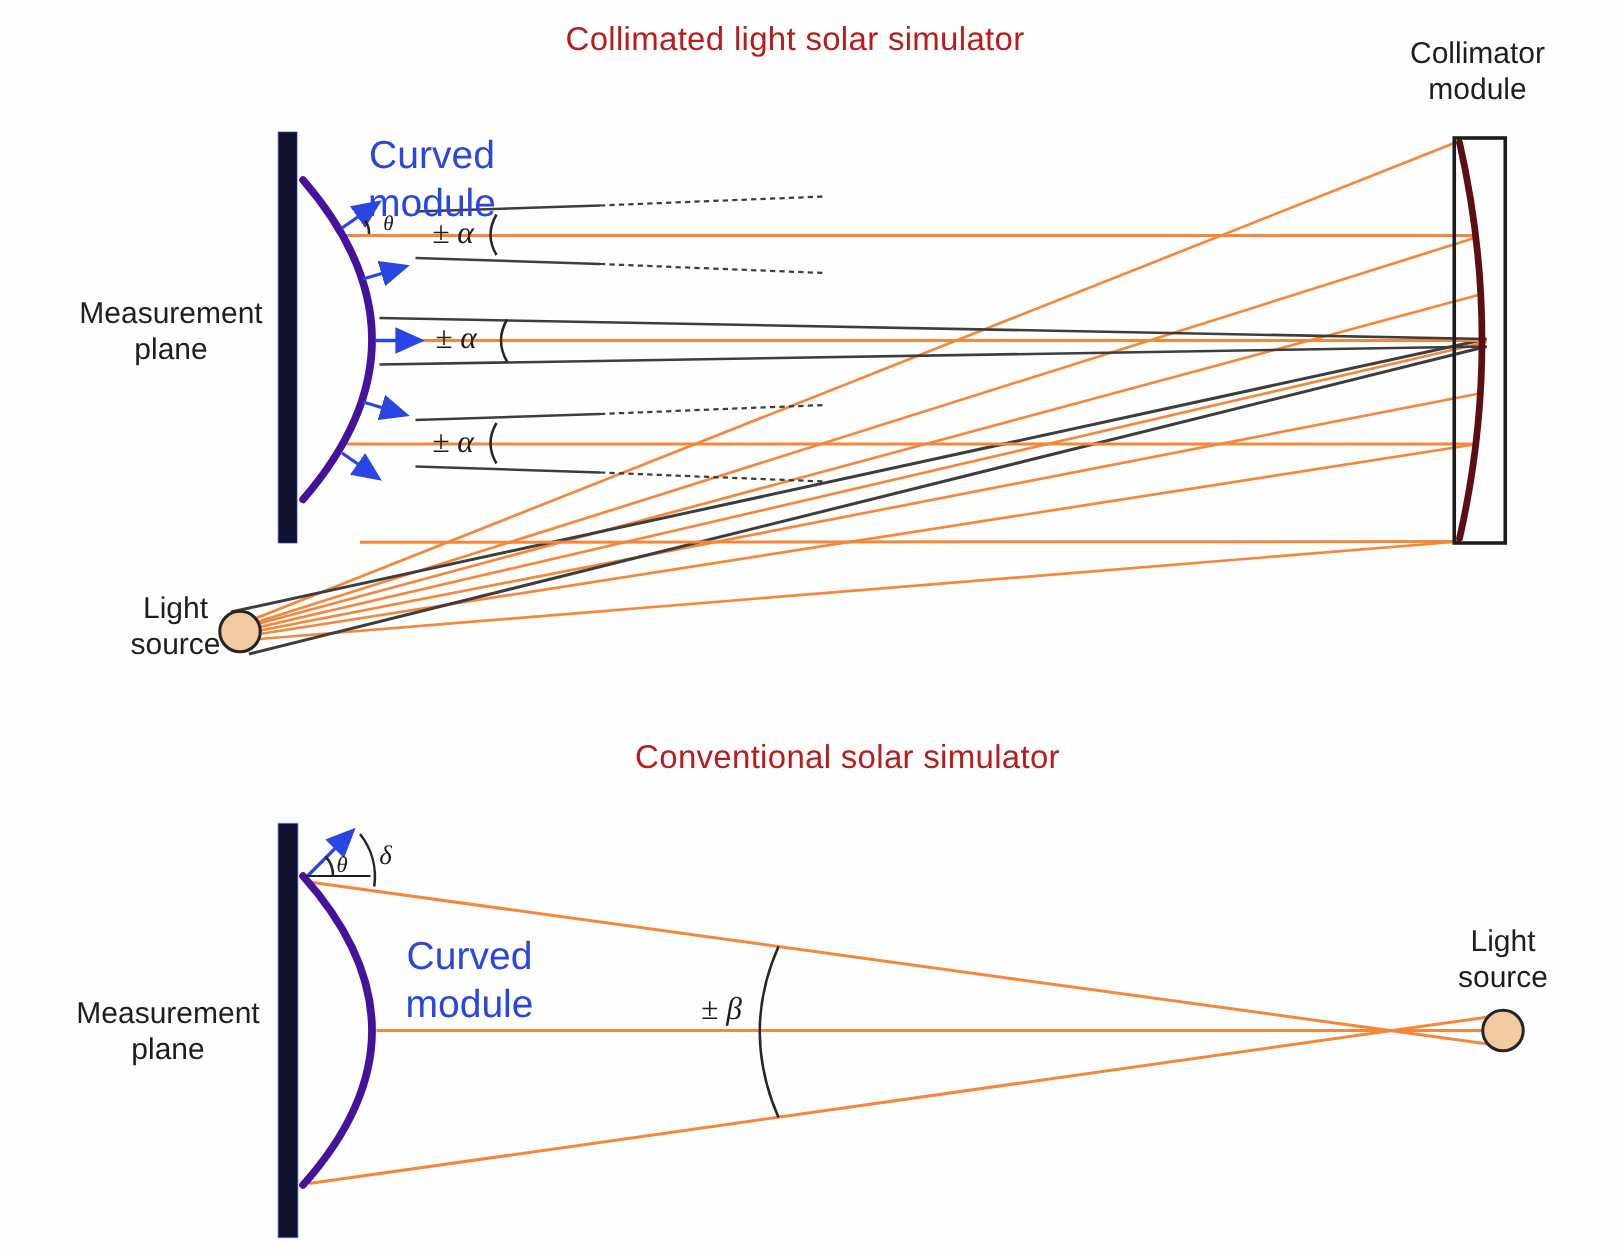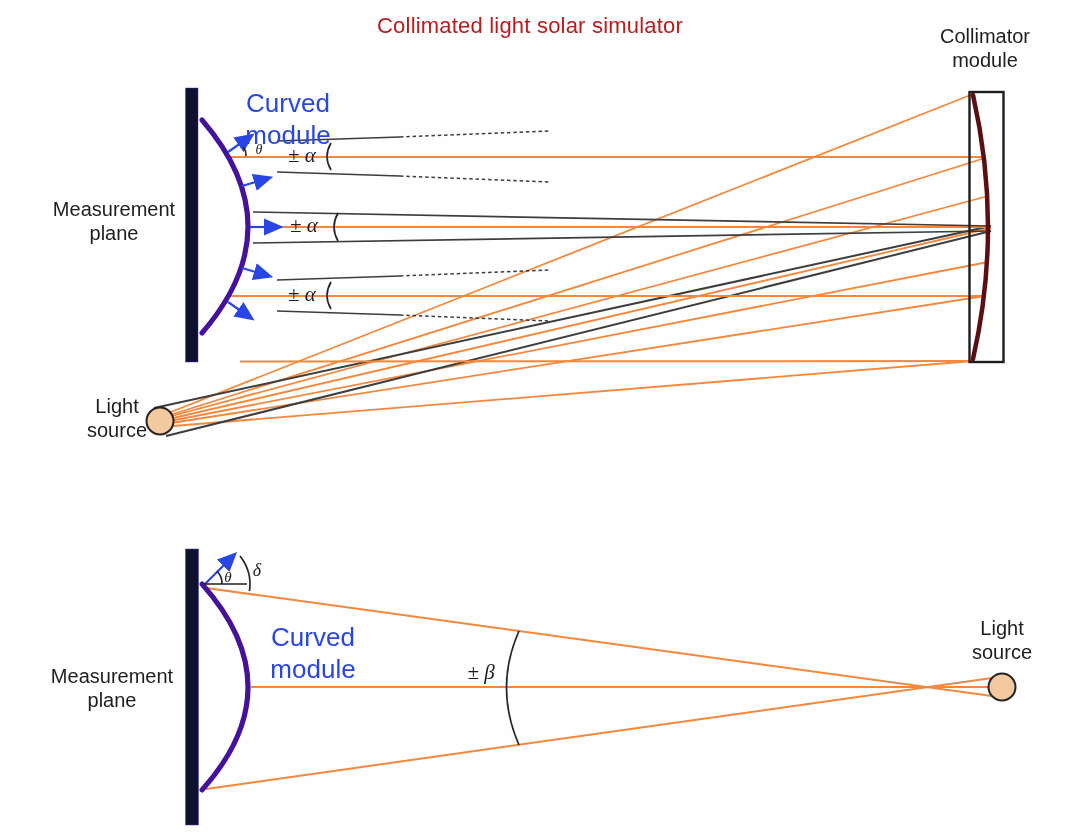--- a/index.html
+++ b/index.html
@@ -131,20 +131,21 @@
     <span style="display:block">Light</span>
     <span style="display:block">source</span>
   </div>
 
   <div class="lbl greek" style="left:248px;top:141px;width:22px;font-size:14px;">θ</div>
 
   <div class="lbl greek" style="left:270px;top:143px;width:64px;font-size:21px;">± α</div>
   <div class="lbl greek" style="left:272px;top:213px;width:64px;font-size:21px;">± α</div>
   <div class="lbl greek" style="left:270px;top:282px;width:64px;font-size:21px;">± α</div>
 
+  <div class="lbl title" style="left:175px;top:492px;width:780px;">Conventional solar simulator</div>
 
   <div class="lbl greek" style="left:217px;top:568px;width:22px;font-size:15px;">θ</div>
   <div class="lbl greek" style="left:246px;top:560px;width:22px;font-size:18px;">δ</div>
 
   <div class="lbl blue-label" style="left:228px;top:622px;width:170px;">Curved module</div>
 
   <div class="lbl side-label" style="left:26px;top:664px;width:172px;">
     <span style="display:block">Measurement</span>
     <span style="display:block">plane</span>
   </div>

